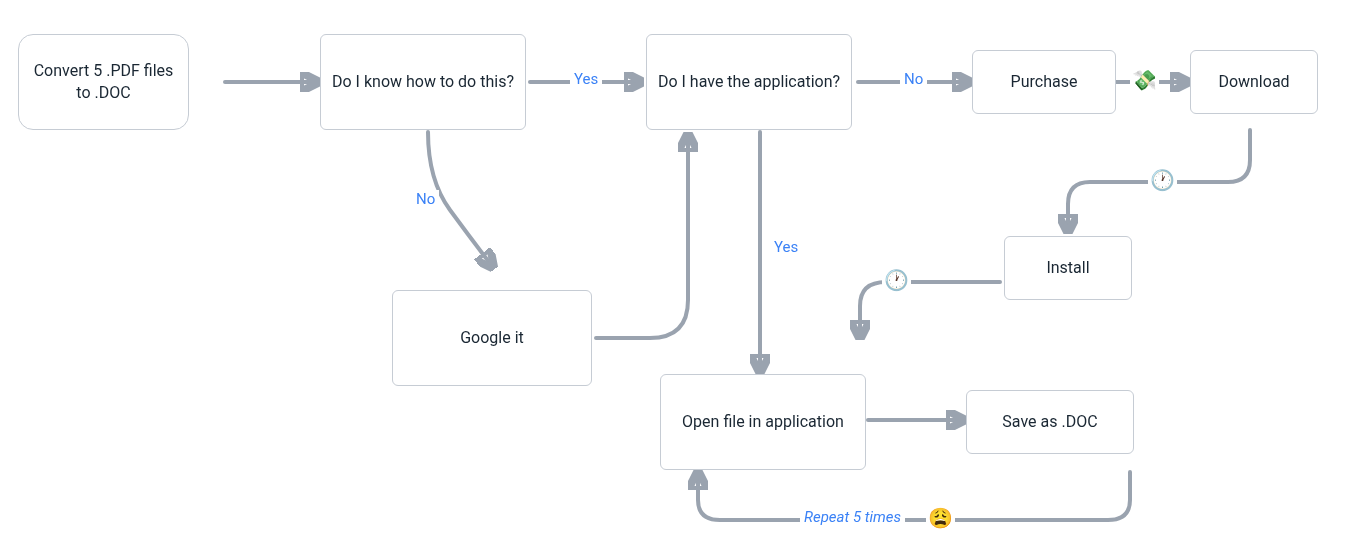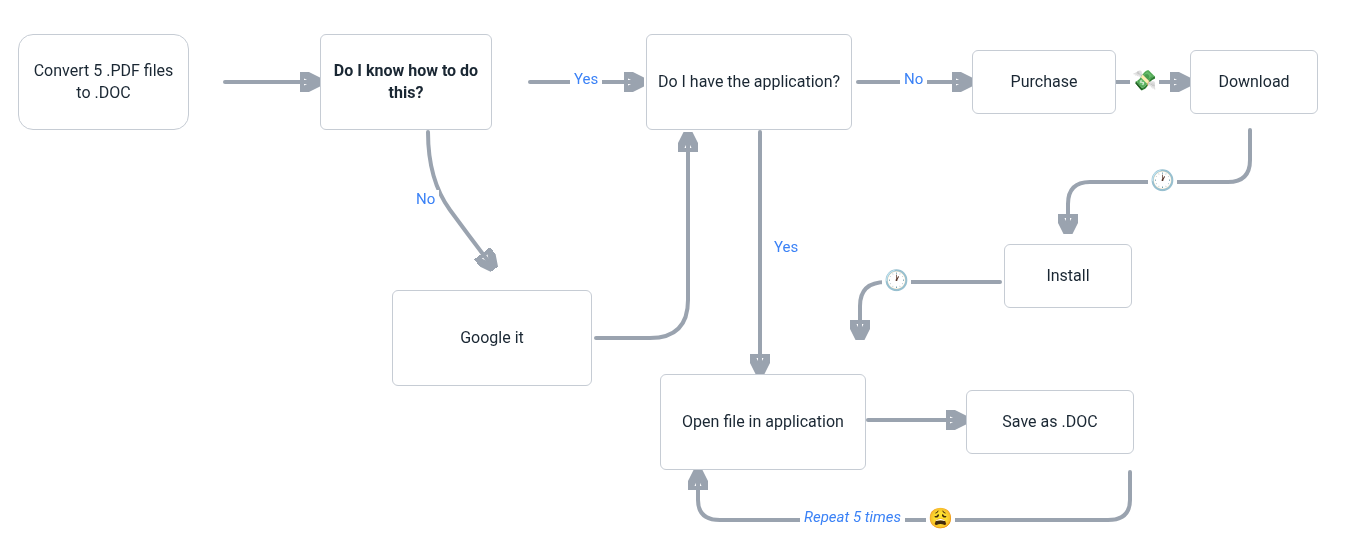--- a/index.html
+++ b/index.html
@@ -42,41 +42,41 @@
 
     <path d="M868 420 L962 420" marker-end="url(#ah)"></path>
 
     <path d="M1130 472 L1130 500 Q1130 520 1108 520 L720 520 Q698 520 698 500 L698 474" marker-end="url(#ah)"></path>
   </svg>
 
   <div class="node" style="left:18px; top:34px; width:171px; height:96px;border-radius:15px;">
     <span>Convert 5 .PDF files to .DOC</span>
   </div>
 
-  <div class="node" style="left:320px; top:34px; width:172px; height:96px;font-weight:bold;">
+  <div class="node" style="left:320px; top:34px; width:206px; height:96px;">
     <span>Do I know how to do this?</span>
   </div>
 
   <div class="node" style="left:646px; top:34px; width:206px; height:96px;">
     <span>Do I have the application?</span>
   </div>
 
   <div class="node" style="left:972px; top:50px; width:144px; height:64px;">
     <span>Purchase</span>
   </div>
 
   <div class="node" style="left:1190px; top:50px; width:128px; height:64px;">
     <span>Download</span>
   </div>
 
   <div class="node" style="left:392px; top:290px; width:200px; height:96px;">
     <span>Google it</span>
   </div>
 
-  <div class="node" style="left:1004px; top:244px; width:128px; height:64px;">
+  <div class="node" style="left:1004px; top:236px; width:128px; height:64px;">
     <span>Install</span>
   </div>
 
   <div class="node" style="left:660px; top:374px; width:206px; height:96px;">
     <span>Open file in application</span>
   </div>
 
   <div class="node" style="left:966px; top:390px; width:168px; height:64px;">
     <span>Save as .DOC</span>
   </div>

